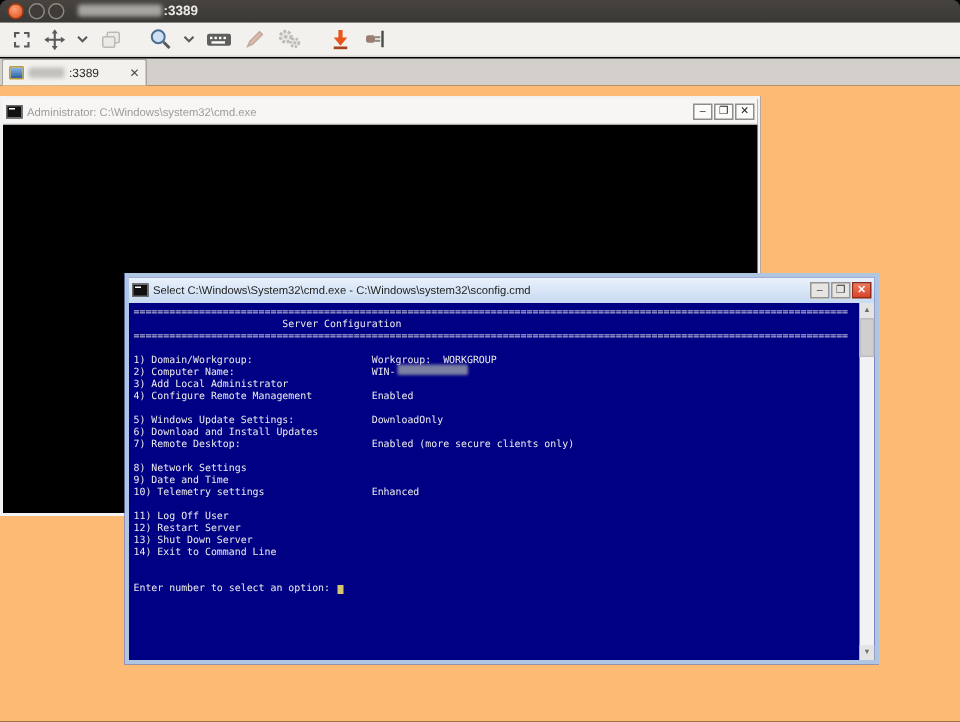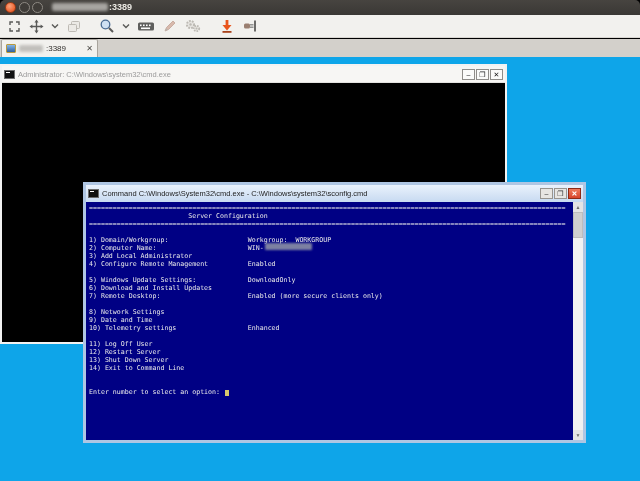--- a/index.html
+++ b/index.html
@@ -21,21 +21,21 @@
   .tbtn svg { display:block; }
   .gap-l { margin-left:10px; }
 
   #tabbar { position:absolute; top:39px; left:0; width:640px; height:18px; background:#d3d0cb; }
   #tab { position:absolute; left:1px; top:0; width:97px; height:18px; background:#f2f1ee;
     border:1px solid #a8a49d; border-bottom:none; border-radius:2px 2px 0 0;
     display:flex; align-items:center; padding:0 4px; gap:3px; font-size:8px; color:#2f2d2a; }
   #tab .close-x { margin-left:auto; font-size:8px; color:#4c4a46; line-height:8px; }
   .mini-monitor { width:10px; height:9px; background:linear-gradient(#86b6e8,#2f5f9b); border:1px solid #b99a3d; border-radius:1px; }
 
-  #desktop { position:absolute; top:57px; left:0; width:640px; height:424px; background:#0ea5e9; }
+  #desktop { position:absolute; top:57px; left:0; width:640px; height:424px; background:#fdba74; }
 
   
   #cmd-win { position:absolute; left:14px; top:64px; width:507px; height:280px;
     background:#000; border:2px solid #f2f2f2; }
   #cmd-title { height:17px; background:#f7f6f4; display:flex; align-items:center; padding:0 2px;
     font-size:7.5px; color:#9b9b9b; border-bottom:1px solid #e3e2e0; }
   .console-ico { width:11px; height:9px; background:#111; border:1px solid #6d6d6d; position:relative; margin-right:3px; flex:0 0 auto; }
   .console-ico::after { content:""; position:absolute; left:1px; top:1px; width:4px; height:1px; background:#fff; }
   .win-btns { margin-left:auto; display:flex; gap:1px; }
   .wbtn { width:13px; height:11px; font-size:7px; line-height:10px; text-align:center;
@@ -200,21 +200,21 @@
         <span class="wbtn">–</span>
         <span class="wbtn">❐</span>
         <span class="wbtn">✕</span>
       </span>
     </div>
   </div>
 
   <div id="sconf-win" style="position:absolute;left:83px;top:125px;">
     <div id="sconf-title">
       <span class="console-ico"></span>
-      <span>Command C:\Windows\System32\cmd.exe - C:\Windows\system32\sconfig.cmd</span>
+      <span>Select C:\Windows\System32\cmd.exe - C:\Windows\system32\sconfig.cmd</span>
       <span class="win-btns">
         <span class="wbtn-soft">–</span>
         <span class="wbtn-soft">❐</span>
         <span class="wbtn-close">✕</span>
       </span>
     </div>
     <div id="sconf-body">
       <pre>========================================================================================================================
                          Server Configuration
 ========================================================================================================================

